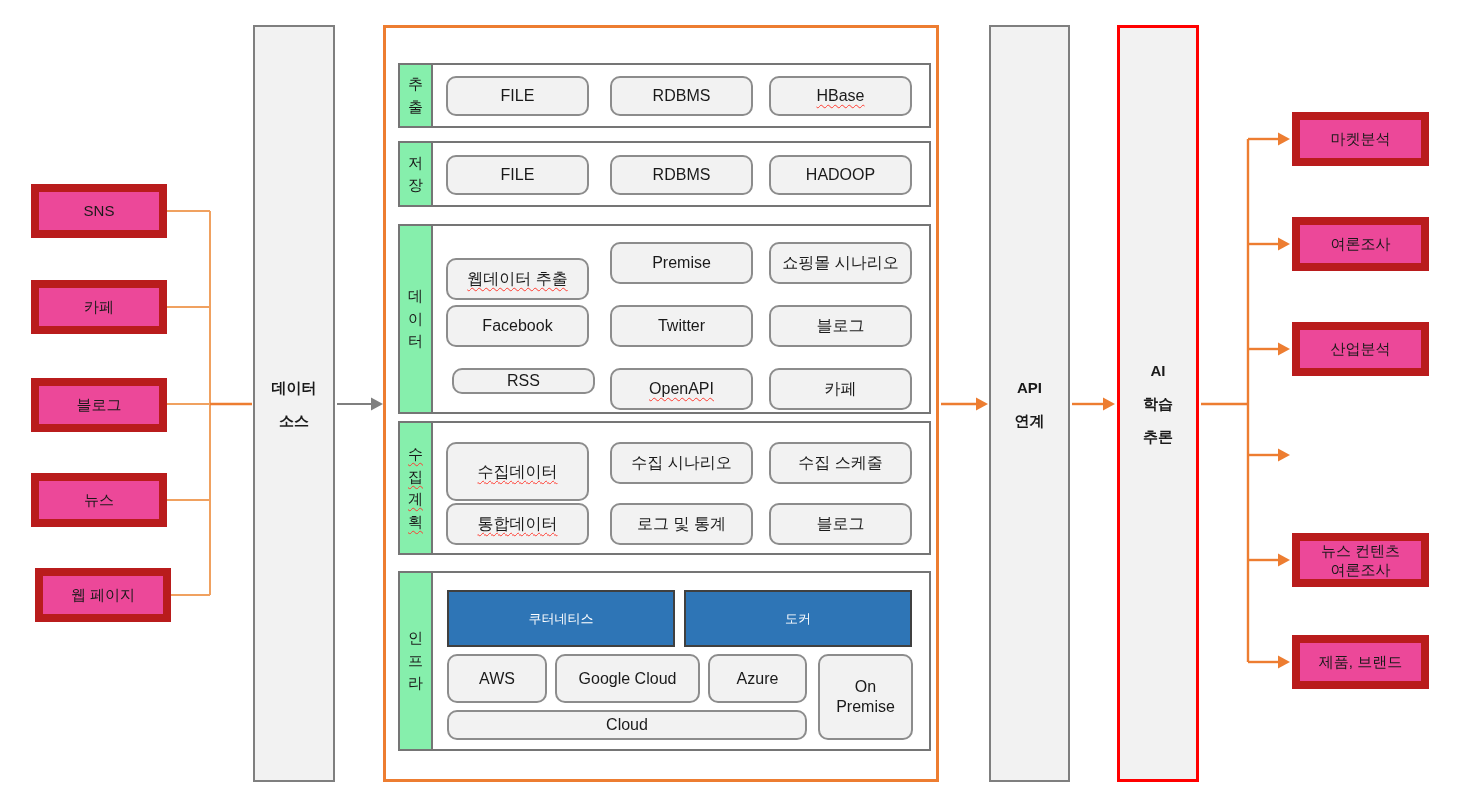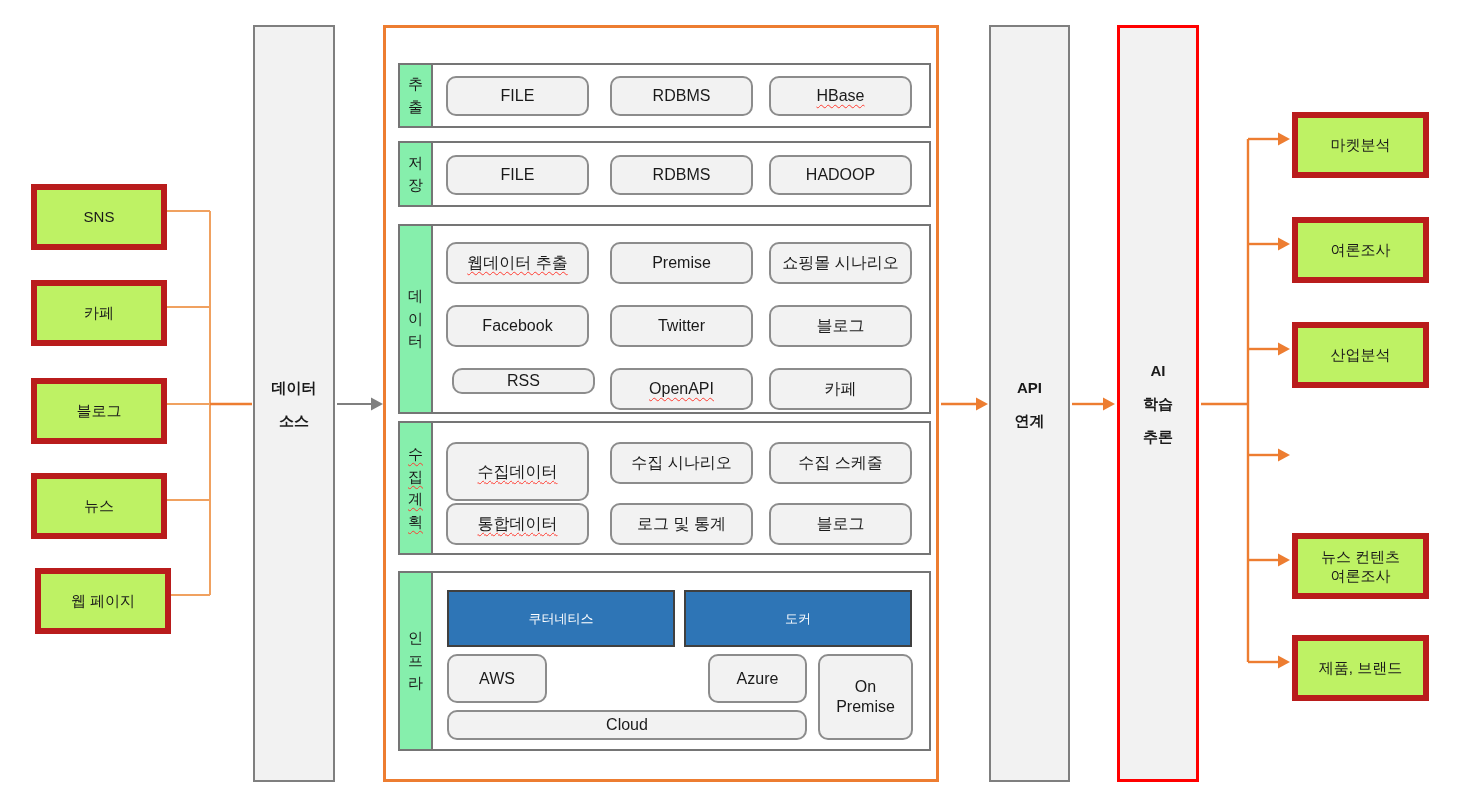--- a/index.html
+++ b/index.html
@@ -1,22 +1,22 @@
 <!DOCTYPE html>
 <html><head>
 <meta charset="utf-8">
 <style>
   html,body{margin:0;padding:0;background:#ffffff;}
   body{font-family:"Liberation Sans","DejaVu Sans",sans-serif;color:#1a1a1a;}
   #canvas{position:relative;width:1466px;height:808px;background:#ffffff;overflow:hidden;}
   #connectors{position:absolute;left:0;top:0;z-index:0;}
 
   
-  .ybox{position:absolute;box-sizing:border-box;width:136px;height:66px;
-        background:#bef264;border:6px solid #b91c1c;z-index:1;
+  .ybox{position:absolute;box-sizing:border-box;width:136px;height:54px;
+        background:#ec4899;border:8px solid #b91c1c;z-index:1;
         display:flex;align-items:center;justify-content:center;
         font-size:15px;text-align:center;white-space:pre-line;line-height:1.3;}
 
   
   .col{position:absolute;box-sizing:border-box;top:25px;height:757px;
        background:#F2F2F2;border:2px solid #7F7F7F;z-index:1;
        display:flex;align-items:center;justify-content:center;
        font-size:15px;font-weight:bold;text-align:center;white-space:pre-line;line-height:2.2;}
   .col.red{border:3px solid #FF0000;}
 
@@ -129,21 +129,21 @@
         <div class="cell" style="left:164px;top:12px;width:143px;height:40px;">RDBMS</div>
         <div class="cell" style="left:323px;top:12px;width:143px;height:40px;">HADOOP</div>
       </div>
     </div>
 
     <div class="row" style="top:196px;height:190px;">
       <div class="labelcell">
           <span>데이터</span>
         </div>
       <div class="rowcontent">
-        <div class="cell sp" style="left:0;top:16px;width:143px;height:42px;">웹데이터 추출</div>
+        <div class="cell sp" style="left:0;top:32px;width:143px;height:42px;">웹데이터 추출</div>
         <div class="cell" style="left:164px;top:16px;width:143px;height:42px;">Premise</div>
         <div class="cell" style="left:323px;top:16px;width:143px;height:42px;">쇼핑몰 시나리오</div>
         <div class="cell" style="left:0;top:79px;width:143px;height:42px;">Facebook</div>
         <div class="cell" style="left:164px;top:79px;width:143px;height:42px;">Twitter</div>
         <div class="cell" style="left:323px;top:79px;width:143px;height:42px;">블로그</div>
         <div class="cell" style="left:6px;top:142px;width:143px;height:26px;">RSS</div>
         <div class="cell sp" style="left:164px;top:142px;width:143px;height:42px;">OpenAPI</div>
         <div class="cell" style="left:323px;top:142px;width:143px;height:42px;">카페</div>
       </div>
     </div>
@@ -163,20 +163,21 @@
     </div>
 
     <div class="row" style="top:543px;height:180px;">
       <div class="labelcell">
           <span>인프라</span>
         </div>
       <div class="rowcontent">
         <div class="blue" style="left:1px;top:17px;width:228px;height:57px;">쿠터네티스</div>
         <div class="blue" style="left:238px;top:17px;width:228px;height:57px;">도커</div>
         <div class="cell" style="left:1px;top:81px;width:100px;height:49px;">AWS</div>
+        <div class="cell" style="left:109px;top:81px;width:145px;height:49px;">Google Cloud</div>
         <div class="cell" style="left:262px;top:81px;width:99px;height:49px;">Azure</div>
         <div class="cell" style="left:372px;top:81px;width:95px;height:86px;">On
 Premise</div>
         <div class="cell" style="left:1px;top:137px;width:360px;height:30px;">Cloud</div>
       </div>
     </div>
   </div>
 
   <div class="col" style="left:989px;width:81px;">API
 연계</div>

